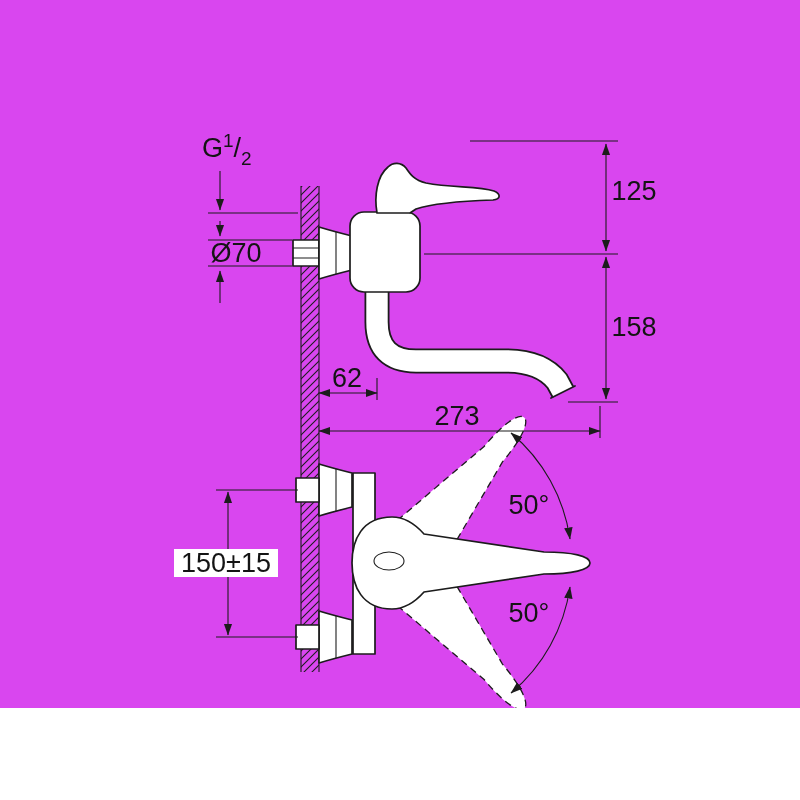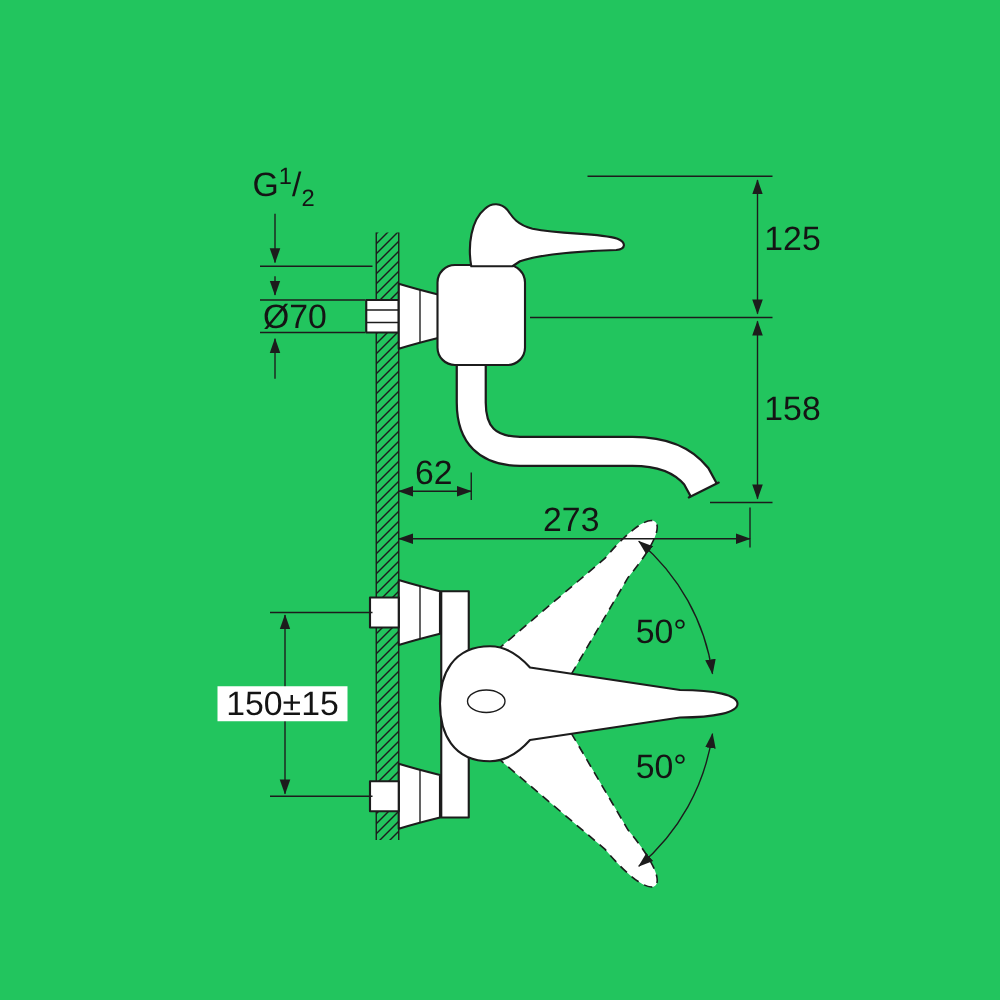--- a/index.html
+++ b/index.html
@@ -1,16 +1,16 @@
 <!DOCTYPE html>
 <html><head>
 <meta charset="utf-8">
 <style>
   html,body{margin:0;padding:0;background:#ffffff;}
-  .canvas{position:relative;width:800px;height:800px;background:#22c55e;overflow:hidden;}
+  .canvas{position:relative;width:800px;height:708px;background:#d946ef;overflow:hidden;}
   svg{display:block;}
   .ln{fill:none;stroke:#1c1c1c;stroke-width:1.7;stroke-linejoin:round;stroke-linecap:round;}
   .fw{fill:#ffffff;stroke:#1c1c1c;stroke-width:1.7;stroke-linejoin:round;}
   .thin{fill:none;stroke:#1c1c1c;stroke-width:1.1;}
   .dim{fill:none;stroke:#1c1c1c;stroke-width:1.1;}
   .dsh{fill:#ffffff;stroke:#1c1c1c;stroke-width:1.3;stroke-dasharray:7 5;}
   .tubeO{fill:none;stroke:#1c1c1c;stroke-width:25;stroke-linecap:butt;}
   .tubeI{fill:none;stroke:#ffffff;stroke-width:21.4;stroke-linecap:butt;}
   text{font-family:"Liberation Sans","DejaVu Sans",sans-serif;fill:#141414;font-size:27px;}
   .sm{font-size:19px;}

